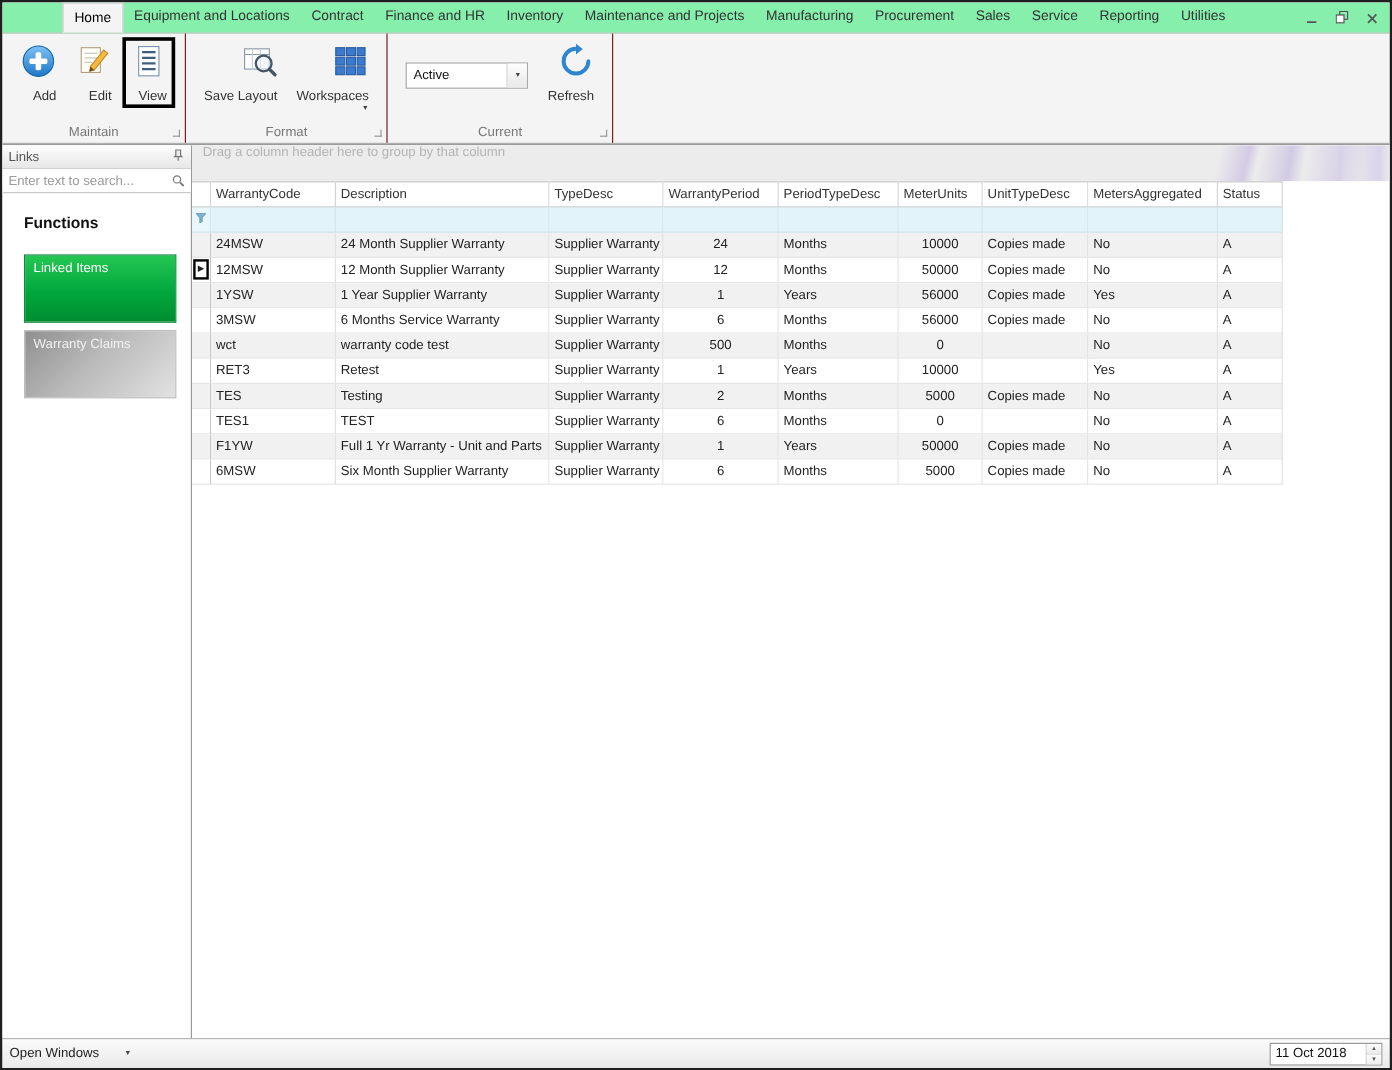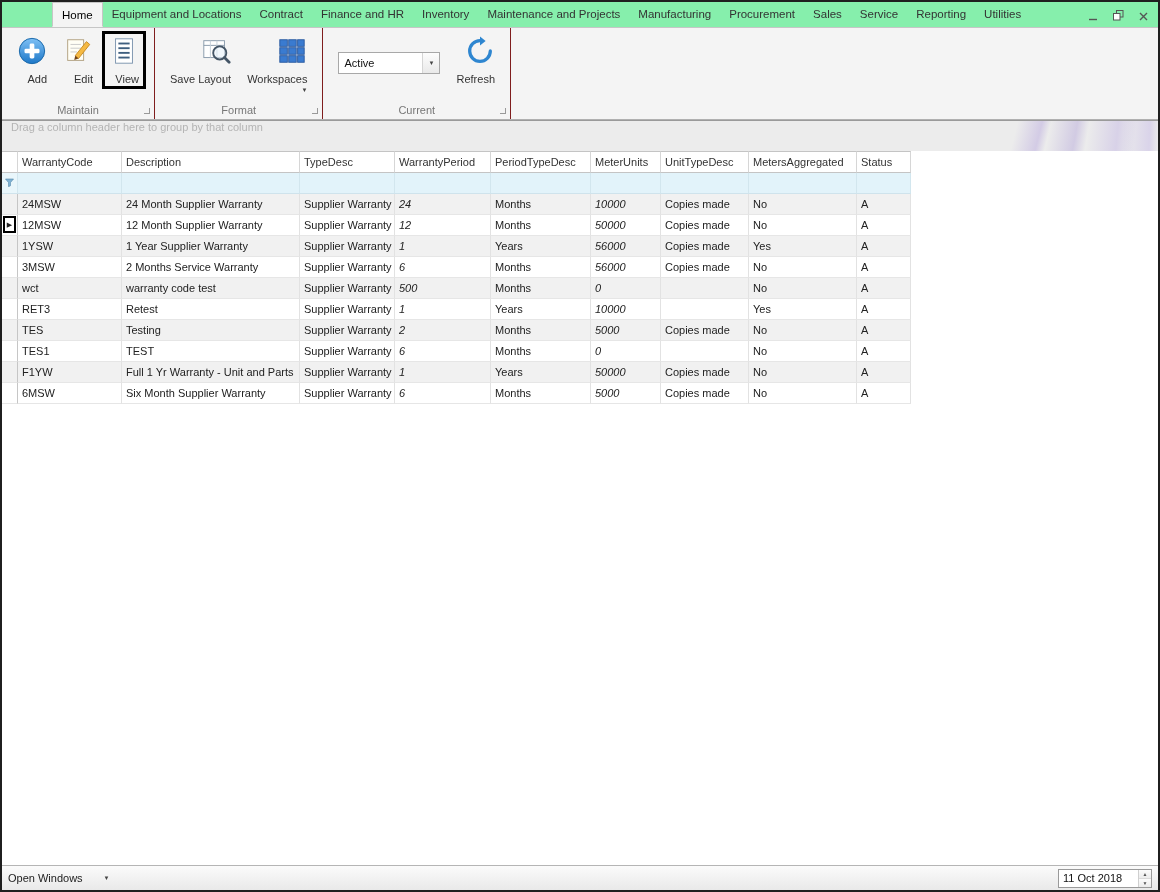--- a/index.html
+++ b/index.html
@@ -62,21 +62,21 @@
   .grid { width:909px; flex:0 0 auto; }
   .grid-row { display:grid; grid-template-columns:16px 104px 178px 95px 96px 100px 70px 88px 108px 54px; width:909px; }
   .gcell { height:21px; line-height:20px; font-size:11px; padding:0 4px; border-right:1px solid #e2e2e2; overflow:hidden; white-space:nowrap; color:#222; }
   .grid-row.header .gcell { height:22px; line-height:21px; background:#fff; border-top:1px solid #c4c4c4; border-bottom:1px solid #c4c4c4; border-right:1px solid #d6d6d6; color:#333; }
   .grid-row.filter .gcell { background:#e2f3fa; border-bottom:1px solid #cfe3ec; border-right:1px solid #d2e6ee; }
   .grid-row.data .gcell { border-bottom:1px solid #e6e6e6; background:#fff; }
   .grid-row.data.alt .gcell { background:#f1f1f1; }
   .gcell.ind { padding:0; text-align:center; border-right:1px solid #c6c6c6; background:#f1f1f1; }
   .grid-row.header .gcell.ind { background:#fff; }
   .grid-row.filter .gcell.ind { background:#e9f6fb; display:flex; align-items:center; justify-content:center; }
-  .gcell.num { text-align:left;font-style:italic; }
+  .gcell.num { text-align:center; }
   .rowmark { display:flex; align-items:center; justify-content:center; width:13px; height:17px; margin:1px auto 0; border:2px solid #000; font-size:7px; color:#222; background:#fff; }
 
   
   .statusbar { height:25px; flex:0 0 auto; background:linear-gradient(#fbfbfb,#e9e9e9); border-top:1px solid #b5b5b5; display:flex; align-items:center; padding:0 6px; }
   .openwin { display:flex; align-items:center; gap:21px; font-size:11px; color:#222; }
   .openwin .caret { font-size:6px; color:#444; }
   .dateedit { margin-left:auto; display:flex; width:94px; height:19px; border:1px solid #9a9a9a; background:#fff; }
   .dateedit .dval { flex:1; font-size:11px; line-height:17px; padding-left:4px; color:#111; }
   .spin { width:13px; display:flex; flex-direction:column; border-left:1px solid #cfcfcf; }
   .spin span { flex:1; display:flex; align-items:center; justify-content:center; font-size:5px; color:#555; background:linear-gradient(#fcfcfc,#ececec); }
@@ -217,20 +217,41 @@
         </div>
       </div>
       <div class="rfooter">Current</div>
       <span class="launcher"></span>
     </div>
 
   </div>
 
   <div class="content">
 
+    <div class="sidebar">
+      <div class="links-header">
+        <span class="links-title">Links</span>
+        <span><svg width="11" height="11" viewBox="0 0 11 11">
+              <path d="M3.5 1 h4 v4.5 l1 1 h-6 l1 -1 z" fill="#ececec" stroke="#777"></path>
+              <line x1="5.5" y1="6.5" x2="5.5" y2="10" stroke="#777"></line>
+            </svg></span>
+      </div>
+      <div class="searchbox">
+        <input type="text" placeholder="Enter text to search..." style="">
+        <span class="search-icon">
+            <svg width="11" height="11" viewBox="0 0 11 11">
+              <circle cx="4.5" cy="4.5" r="3" fill="none" stroke="#777"></circle>
+              <line x1="7" y1="7" x2="10" y2="10" stroke="#777" stroke-width="1.5"></line>
+            </svg>
+          </span>
+      </div>
+      <div class="functions-heading">Functions</div>
+      <div class="tile green">Linked Items</div>
+      <div class="tile gray">Warranty Claims</div>
+    </div>
 
     <div class="main">
       <div class="groupby">
         <span class="groupby-hint">Drag a column header here to group by that column</span>
         <div class="ornament"></div>
       </div>
       <div class="grid">
         <div class="grid-row header">
             <div class="gcell ind"></div>
             <div class="gcell">WarrantyCode</div>
@@ -294,21 +315,21 @@
               <div class="gcell num">1</div>
               <div class="gcell">Years</div>
               <div class="gcell num">56000</div>
               <div class="gcell">Copies made</div>
               <div class="gcell">Yes</div>
               <div class="gcell">A</div>
             </div>
             <div class="grid-row data">
               <div class="gcell ind"></div>
               <div class="gcell">3MSW</div>
-              <div class="gcell">2 Months Service Warranty</div>
+              <div class="gcell">6 Months Service Warranty</div>
               <div class="gcell">Supplier Warranty</div>
               <div class="gcell num">6</div>
               <div class="gcell">Months</div>
               <div class="gcell num">56000</div>
               <div class="gcell">Copies made</div>
               <div class="gcell">No</div>
               <div class="gcell">A</div>
             </div>
             <div class="grid-row data alt">
               <div class="gcell ind"></div>

